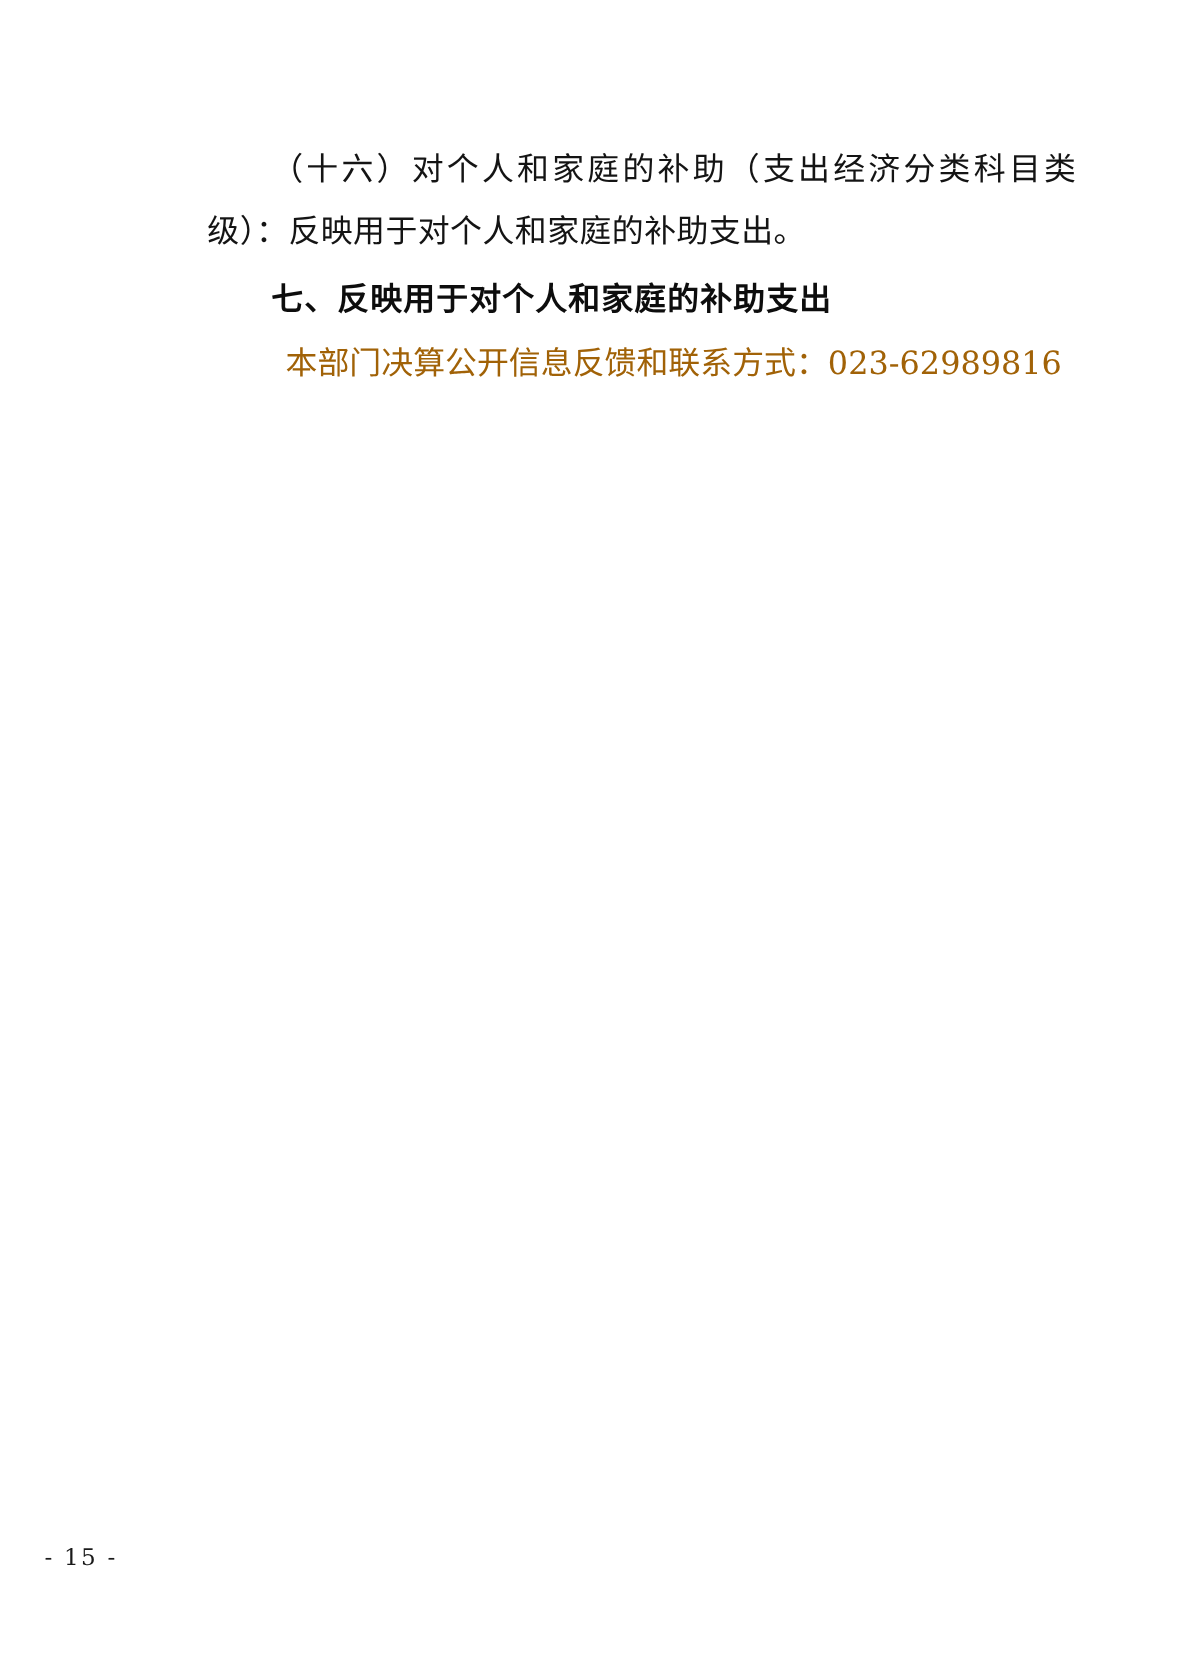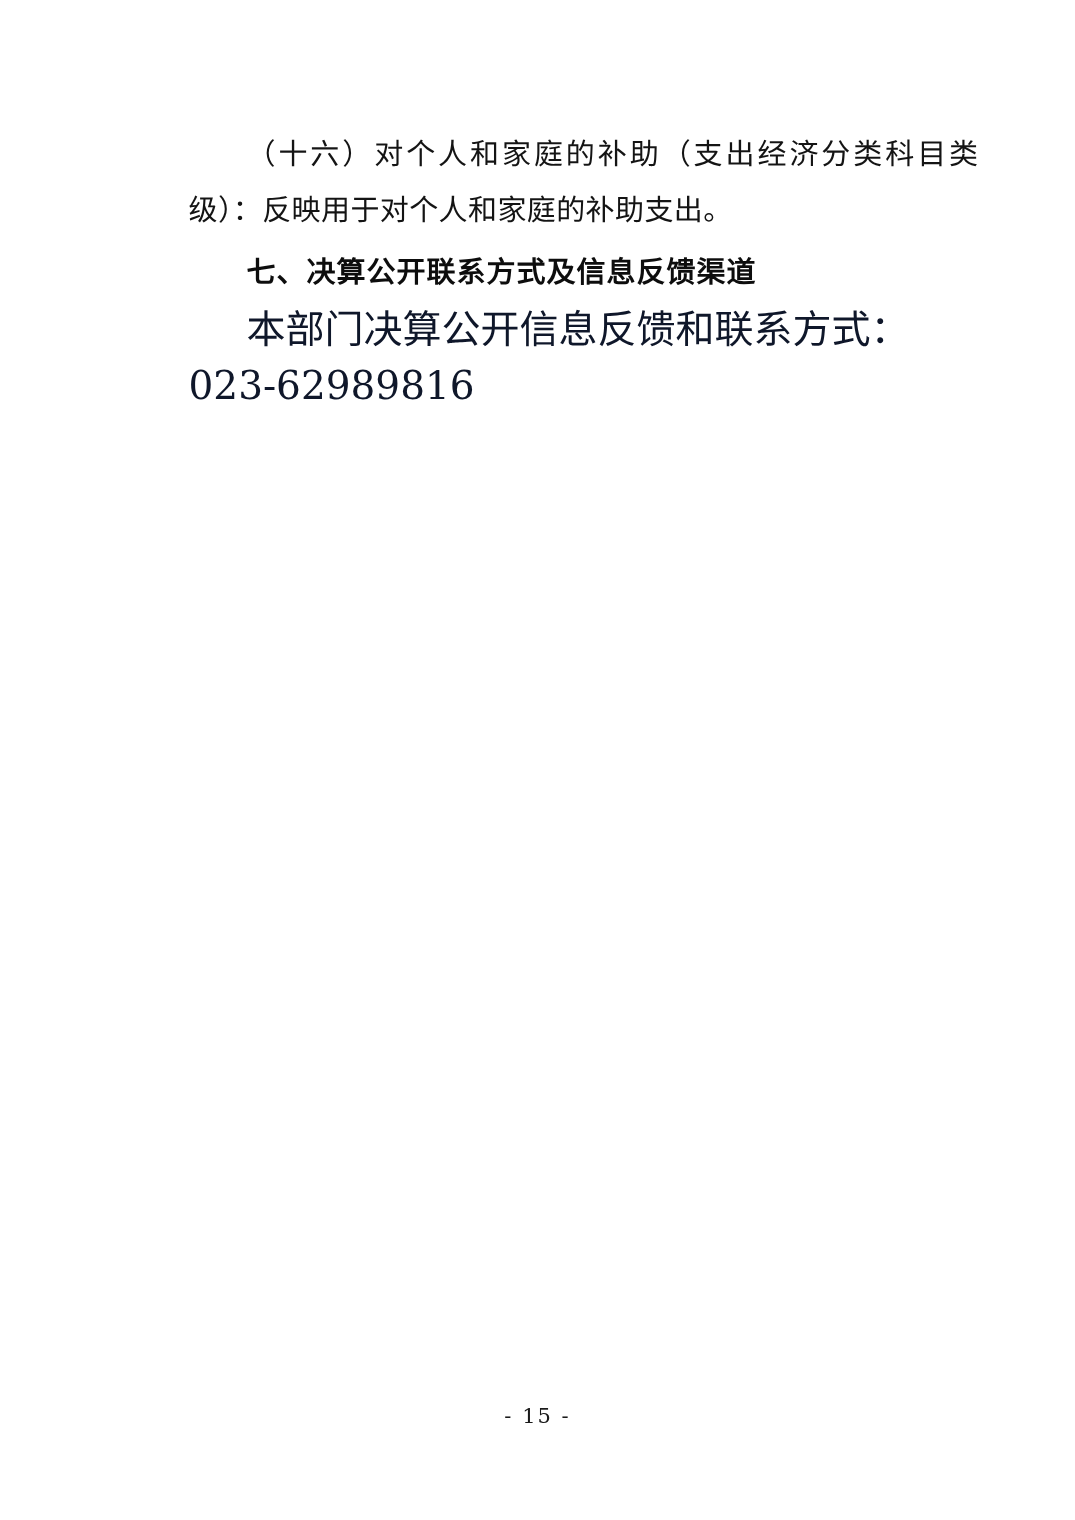--- a/index.html
+++ b/index.html
@@ -41,47 +41,48 @@
     font-weight: bold;
     font-size: 29px;
     line-height: 56px;
     color: #0d0d0d;
     margin: 6px 0 0 0;
     text-indent: 58px;
     letter-spacing: 1px;
   }
   .contact {
     font-family: "DejaVu Serif", "Liberation Serif", serif;
-    font-size: 39px;
+    font-size: 29px;
     line-height: 56px;
-    color: #0f172a;
+    color: #a16207;
     text-indent: 58px;
     margin: 2px 0 0 0;
+    text-align: center;
   }
   .footer {
     position: absolute;
     left: 0;
     right: 0;
     top: 1404px;
-    text-align: center;
+    text-align: left;
     font-family: "DejaVu Serif", "Liberation Serif", serif;
     font-size: 21px;
     color: #1a1a1a;
     letter-spacing: 2px;
   }
 </style>
 </head>
 <body>
 
 <div class="page">
   <div class="content">
 
     <p class="para indent">（十六）对个人和家庭的补助（支出经济分类科目类级）：反映用于对个人和家庭的补助支出。</p>
 
 
-    <h2 class="heading">七、决算公开联系方式及信息反馈渠道</h2>
+    <h2 class="heading">七、反映用于对个人和家庭的补助支出</h2>
 
     <p class="contact">本部门决算公开信息反馈和联系方式：023-62989816</p>
 
   </div>
 
   <div class="footer">- 15 -</div>
 </div>
 
 </body></html>

